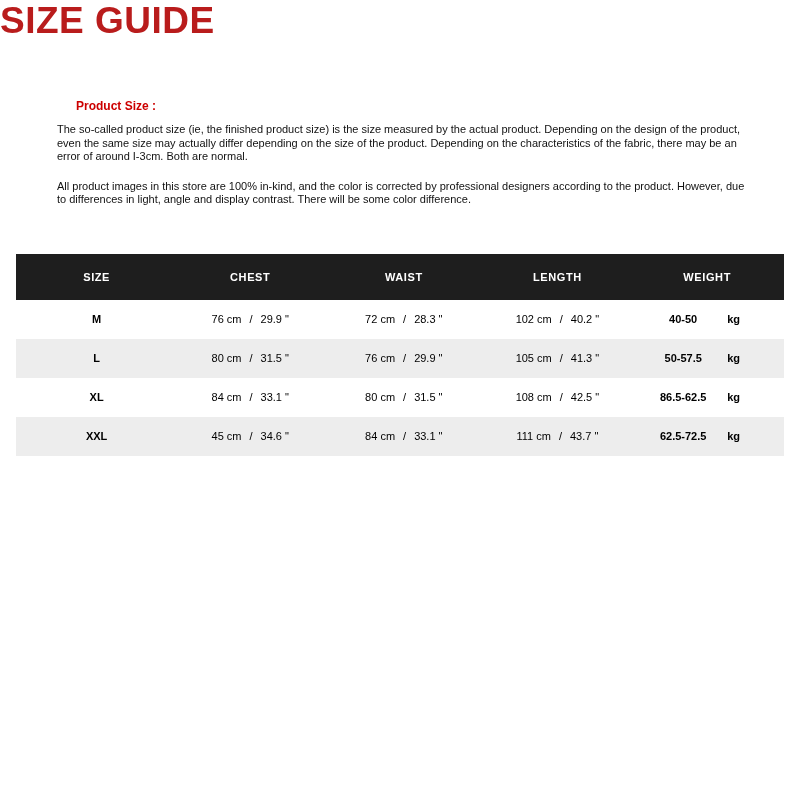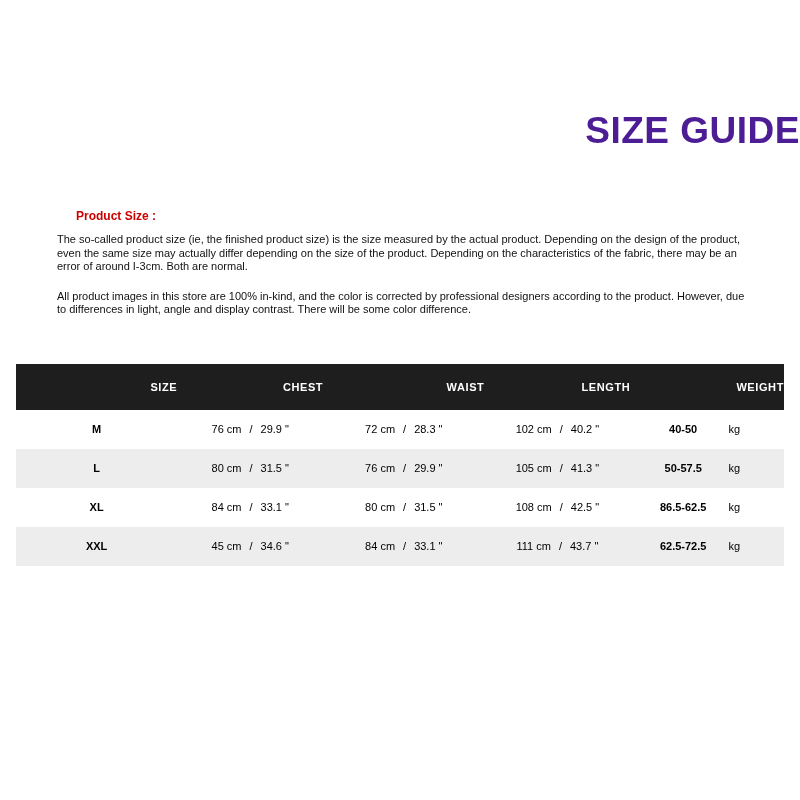--- a/index.html
+++ b/index.html
@@ -9,26 +9,25 @@
     font-family: "Liberation Sans", sans-serif;
     color: #000;
   }
   .page {
     position: relative;
     width: 800px; height: 800px;
     background: #fff;
     overflow: hidden;
   }
   .page-title {
-    margin-top: 110px;
-    text-align: right;
+    text-align: left;
     font-size: 37px;
     font-weight: 700;
     letter-spacing: 0.5px;
-    color: #4c1d95;
+    color: #b91c1c;
   }
   .content {
     margin: 57px 55px 0 57px;
   }
   .section-heading {
     color: var(--heading-red, #cc0000);
     font-size: 12px;
     font-weight: 700;
     margin-bottom: 10px;
     padding-left: 19px;
@@ -51,39 +50,39 @@
   col.c-waist  { width: 21%; }
   col.c-length { width: 19%; }
   col.c-weight { width: 20%; }
   thead th {
     background: var(--table-header-bg, #1e1e1e);
     color: #ffffff;
     font-size: 11px;
     font-weight: 700;
     letter-spacing: 0.6px;
     height: 46px;
-    text-align: right;
+    text-align: center;
     vertical-align: middle;
   }
   tbody td {
     height: 39px;
     text-align: center;
     vertical-align: middle;
     font-size: 11px;
     color: #000;
   }
   tbody tr:nth-child(even) { background: var(--row-alt-bg, #ededed); }
   td.size-cell { font-weight: 700; }
   .sep { display: inline-block; margin: 0 8px; }
   td.weight-cell { position: relative; padding-right: 48px; font-weight: 600; }
   .weight-unit {
     position: absolute;
     right: 44px; top: 50%;
     transform: translateY(-50%);
-    font-weight: 400;
+    font-weight: 700;
   }
 </style>
 </head>
 <body>
 
 <div class="page">
 
   <h1 class="page-title">SIZE GUIDE</h1>
 
   <div class="content">

